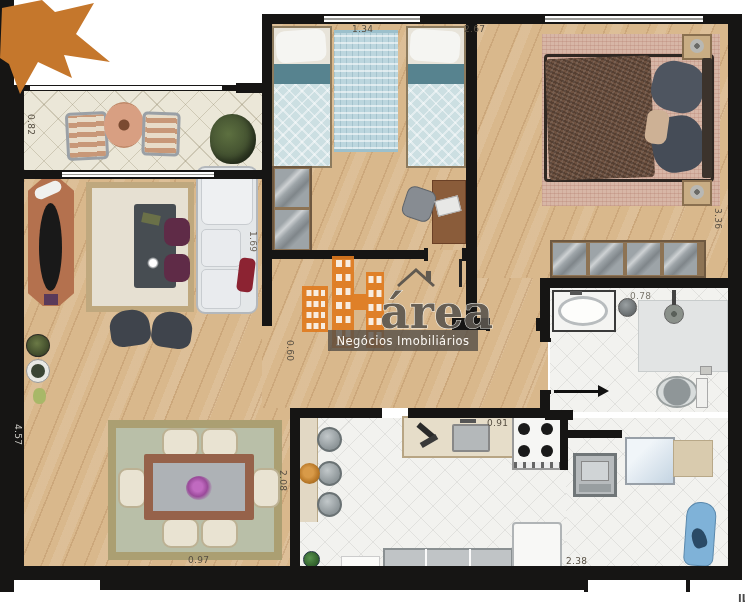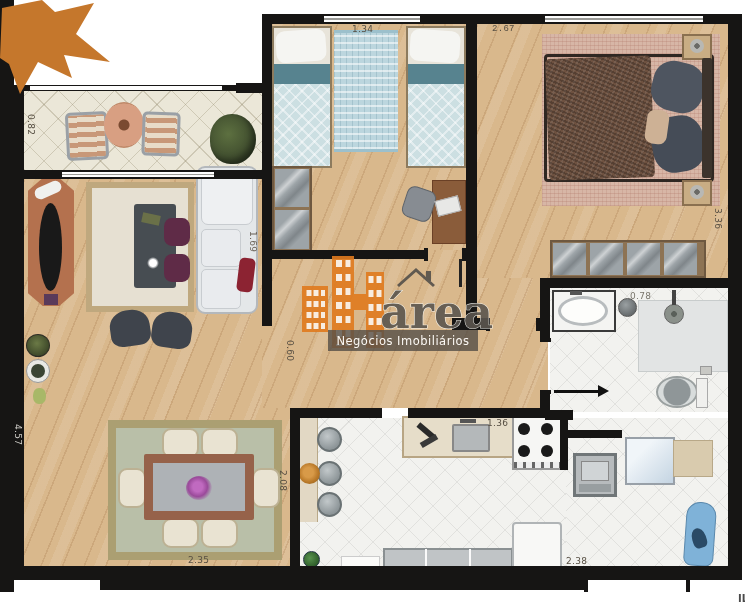--- a/index.html
+++ b/index.html
@@ -213,28 +213,28 @@
   <div class="tick" style="left:540px;top:390px;width:11px;height:4px;"></div>
   <div class="tick" style="left:378px;top:408px;width:4px;height:10px;"></div>
   <div class="tick" style="left:408px;top:408px;width:4px;height:10px;"></div>
   <div class="tick" style="left:320px;top:14px;width:4px;height:10px;"></div>
   <div class="tick" style="left:420px;top:14px;width:4px;height:10px;"></div>
   <div class="tick" style="left:584px;top:580px;width:4px;height:12px;"></div>
   <div class="tick" style="left:686px;top:580px;width:4px;height:12px;"></div>
 
   <div class="dim v" style="left:26px;top:114px;">0.82</div>
   <div class="dim" style="left:352px;top:25px;">1.34</div>
-  <div class="dim" style="left:492px;top:25px;font-family:Liberation Mono, monospace;">2.67</div>
+  <div class="dim" style="left:464px;top:25px;">2.67</div>
   <div class="dim v" style="left:248px;top:231px;color:#6a6258;">1.69</div>
   <div class="dim v" style="left:713px;top:208px;">3.36</div>
   <div class="dim" style="left:630px;top:292px;color:#7a766c;">0.78</div>
   <div class="dim v" style="left:285px;top:340px;">0.60</div>
-  <div class="dim" style="left:487px;top:419px;z-index:31;">1.36</div>
+  <div class="dim" style="left:487px;top:419px;z-index:31;">0.91</div>
   <div class="dim v" style="left:278px;top:470px;">2.08</div>
-  <div class="dim" style="left:188px;top:556px;">2.35</div>
+  <div class="dim" style="left:188px;top:556px;">0.97</div>
   <div class="dim v light" style="left:13px;top:424px;z-index:31;">4.57</div>
   <div class="dim" style="left:566px;top:557px;">2.38</div>
 
   <div style="left:300px;top:250px;width:178px;height:105px;z-index:40;opacity:.9;">
     <svg width="178" height="105" viewBox="0 0 178 105" style="left:0;top:0;">
       <g fill="#e07a1e">
         <rect x="2" y="36" width="26" height="46"></rect>
         <rect x="32" y="6" width="22" height="92"></rect>
         <rect x="54" y="44" width="12" height="16"></rect>
         <rect x="66" y="22" width="18" height="76"></rect>

